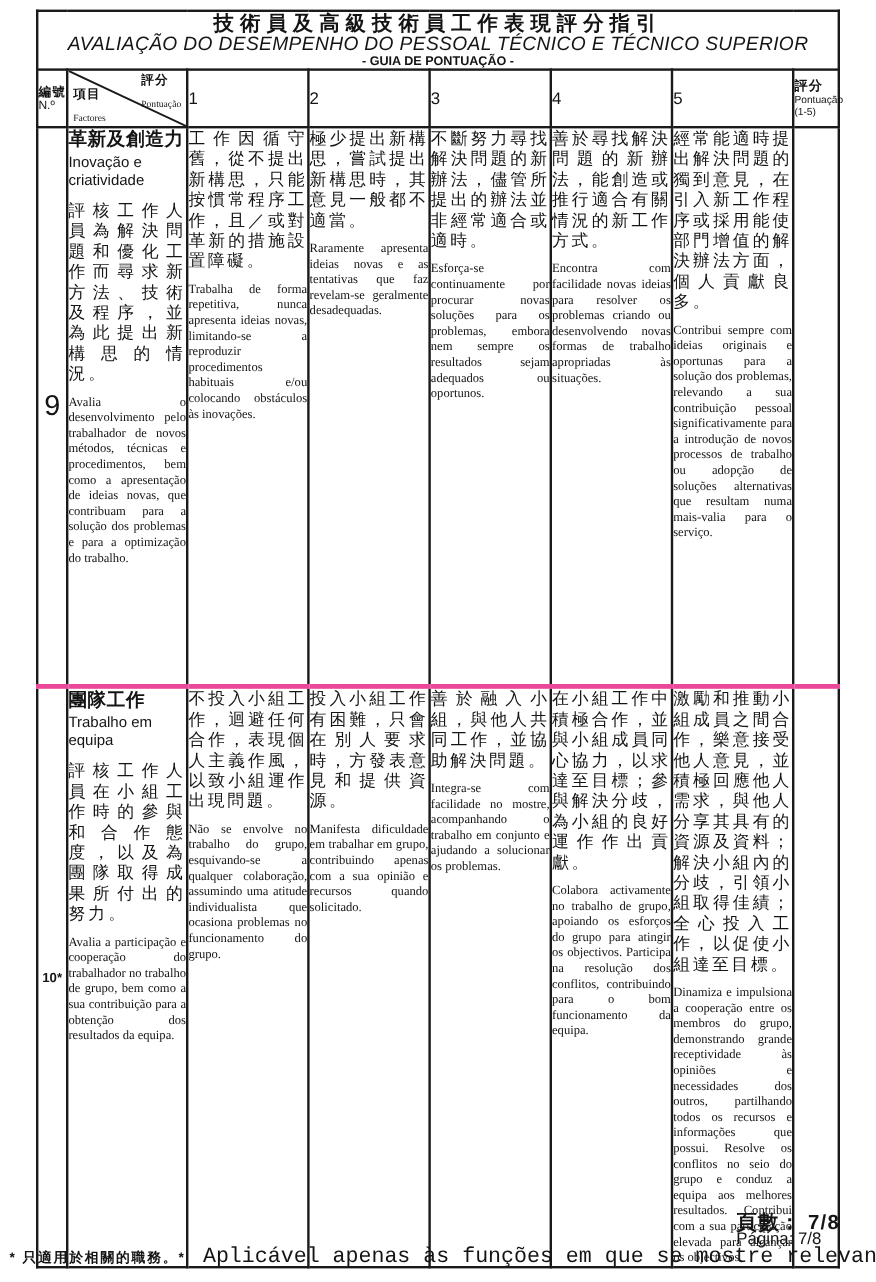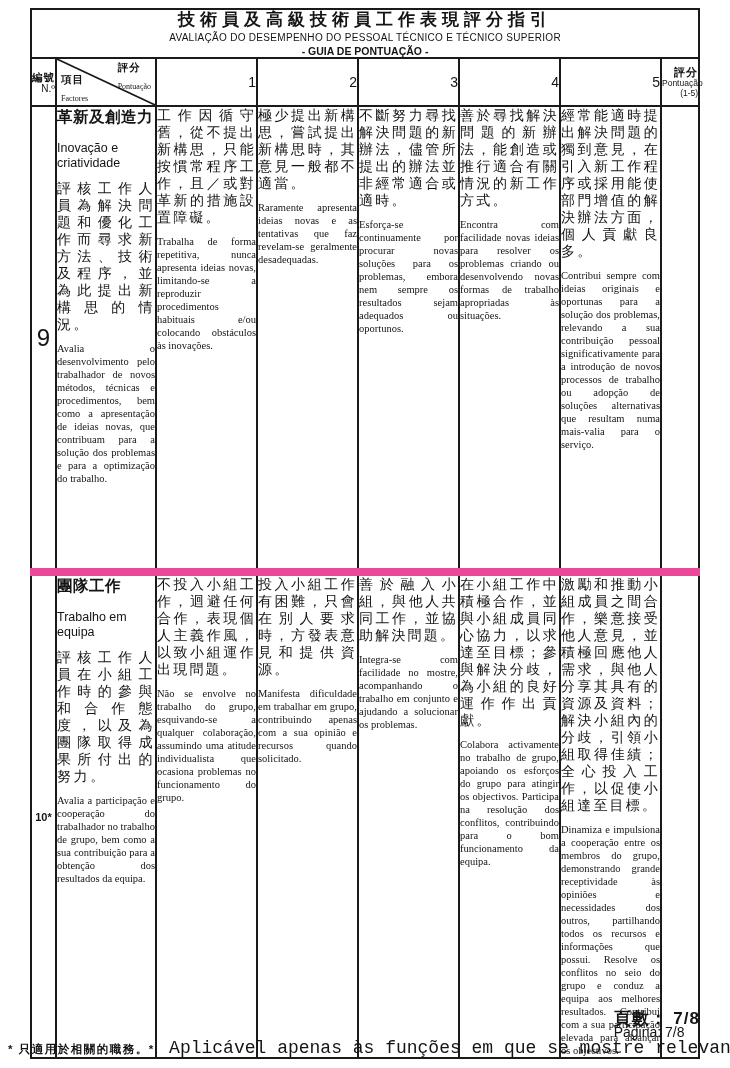--- a/index.html
+++ b/index.html
@@ -4,30 +4,30 @@
 <style>
   html,body{margin:0;padding:0;}
   body{
     width:730px;height:1068px;position:relative;background:#ffffff;color:#141414;
     font-family:"Liberation Sans",sans-serif;
     -webkit-font-smoothing:antialiased;
   }
   .doc{position:absolute;left:30px;top:8px;width:668px;}
   table.grid{border-collapse:collapse;table-layout:fixed;width:668px;}
   table.grid td{border:2px solid #1a1a1a;padding:0;vertical-align:top;background:#fff;}
-  tr.row-divider td{border-bottom:8px solid #ec4899;}
+  tr.row-divider td{border-bottom:4px solid #ec4899;}
 
   
   .title-cell{padding:4px 2px 3px 2px;text-align:center;vertical-align:middle;}
   .title-zh{font-size:17px;font-weight:bold;letter-spacing:5px;line-height:20px;}
-  .title-pt{font-size:10px;letter-spacing:0.3px;line-height:13px;margin-top:1px;}
+  .title-pt{font-size:16px;letter-spacing:0.3px;line-height:13px;margin-top:1px;font-style:italic;}
   .title-sub{font-size:10.5px;font-weight:bold;line-height:12px;margin-top:1px;}
 
   
-  .hdr{height:46px;vertical-align:middle !important;text-align:right;}
+  .hdr{height:46px;vertical-align:middle !important;text-align:left;}
   .hdr-num-zh{font-size:10.5px;font-weight:bold;letter-spacing:1px;line-height:12px;}
   .hdr-num-pt{font-size:10px;line-height:11px;}
   .score-head{font-size:14px;}
   .hdr-score-zh{font-size:11px;font-weight:bold;letter-spacing:1px;line-height:12px;}
   .hdr-score-pt{font-size:8.5px;line-height:10px;}
   .hdr-score-range{font-size:8.5px;line-height:10px;}
 
   
   .corner{position:relative;height:46px;overflow:hidden;}
   .corner svg{position:absolute;left:0;top:0;width:100%;height:100%;}
@@ -45,21 +45,21 @@
   p{margin:0;}
   .zh{
     font-size:14px;line-height:17px;letter-spacing:2.2px;
     text-align:justify;text-justify:inter-character;
   }
   .pt{
     font-family:"Liberation Serif",serif;
     font-size:10.5px;line-height:13px;text-align:justify;margin-top:9px;
   }
   .factor .f-title-zh{font-size:15.5px;font-weight:bold;letter-spacing:0.5px;line-height:19px;text-align:left;}
-  .factor .f-title-pt{font-size:12.5px;line-height:15px;margin-top:15px;margin-bottom:9px;}
+  .factor .f-title-pt{font-size:12.5px;line-height:15px;margin-top:2px;margin-bottom:9px;}
   .factor .zh{letter-spacing:2.6px;}
 
   
   .footnote{position:absolute;left:8px;top:1038px;white-space:nowrap;}
   .footnote .fn-zh{font-size:11.5px;font-weight:bold;letter-spacing:1.5px;}
   .footnote .fn-pt{font-family:Liberation Mono, monospace;font-size:18px;margin-left:10px;}
   .pageblock{position:absolute;right:30px;top:1012px;text-align:left;}
   .pageblock .pg-zh{font-size:17px;font-weight:bold;letter-spacing:1px;line-height:14px;}
   .pageblock .pg-pt{font-size:14px;line-height:13px;}
 </style>

